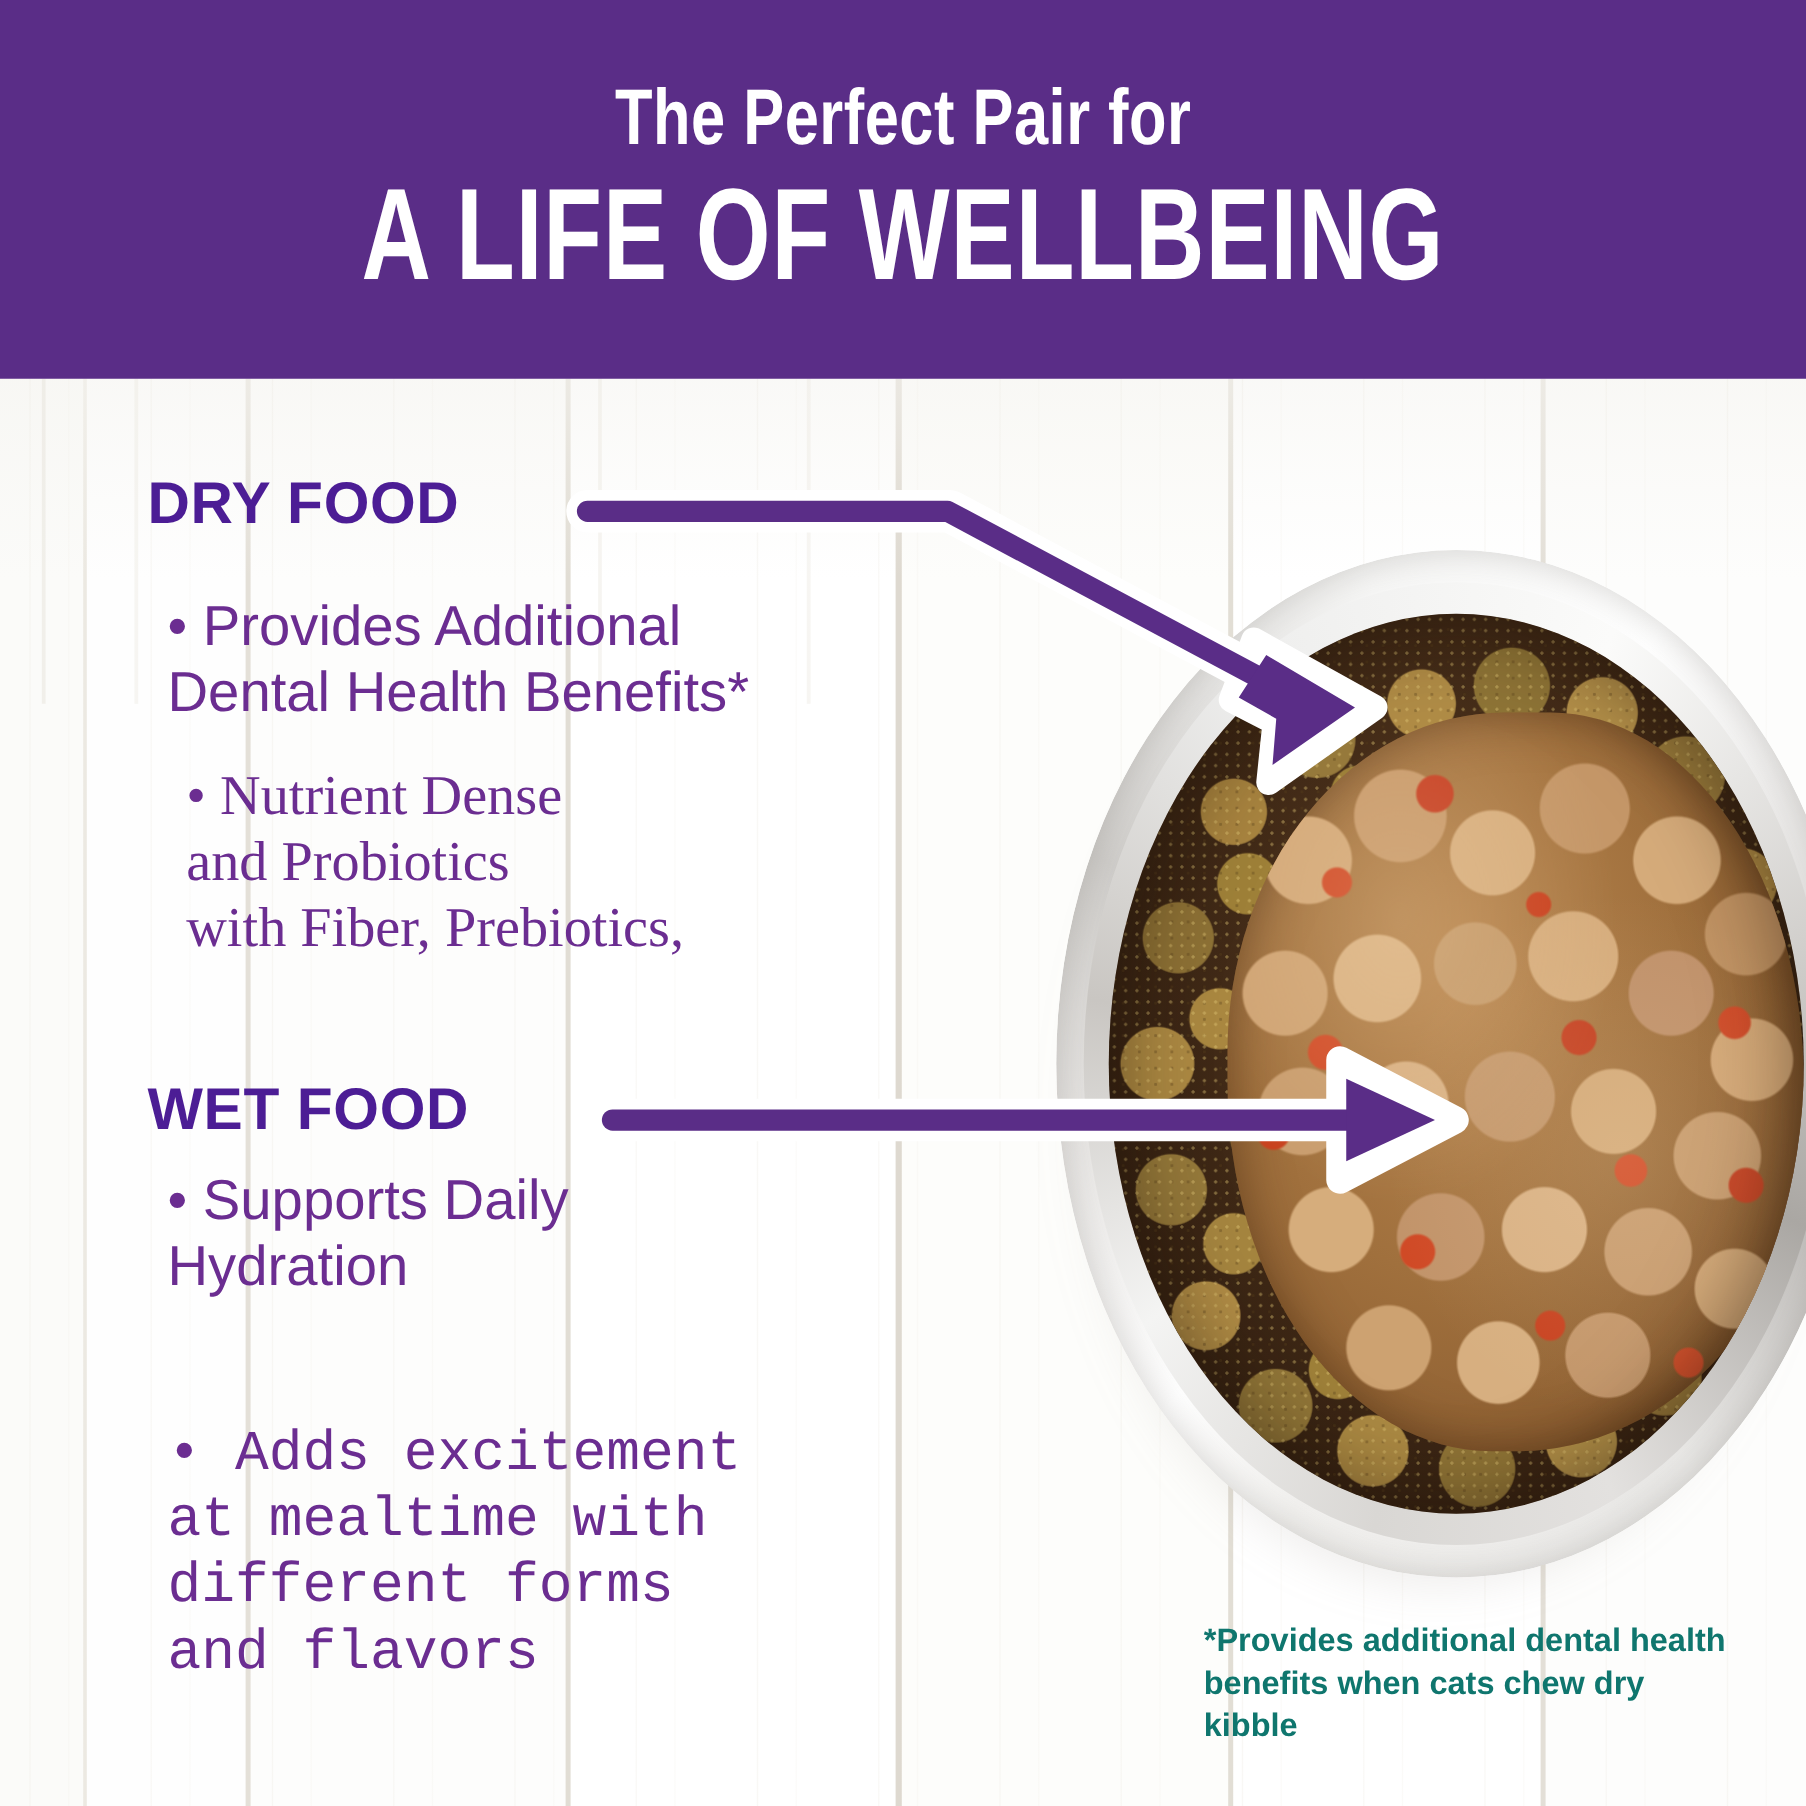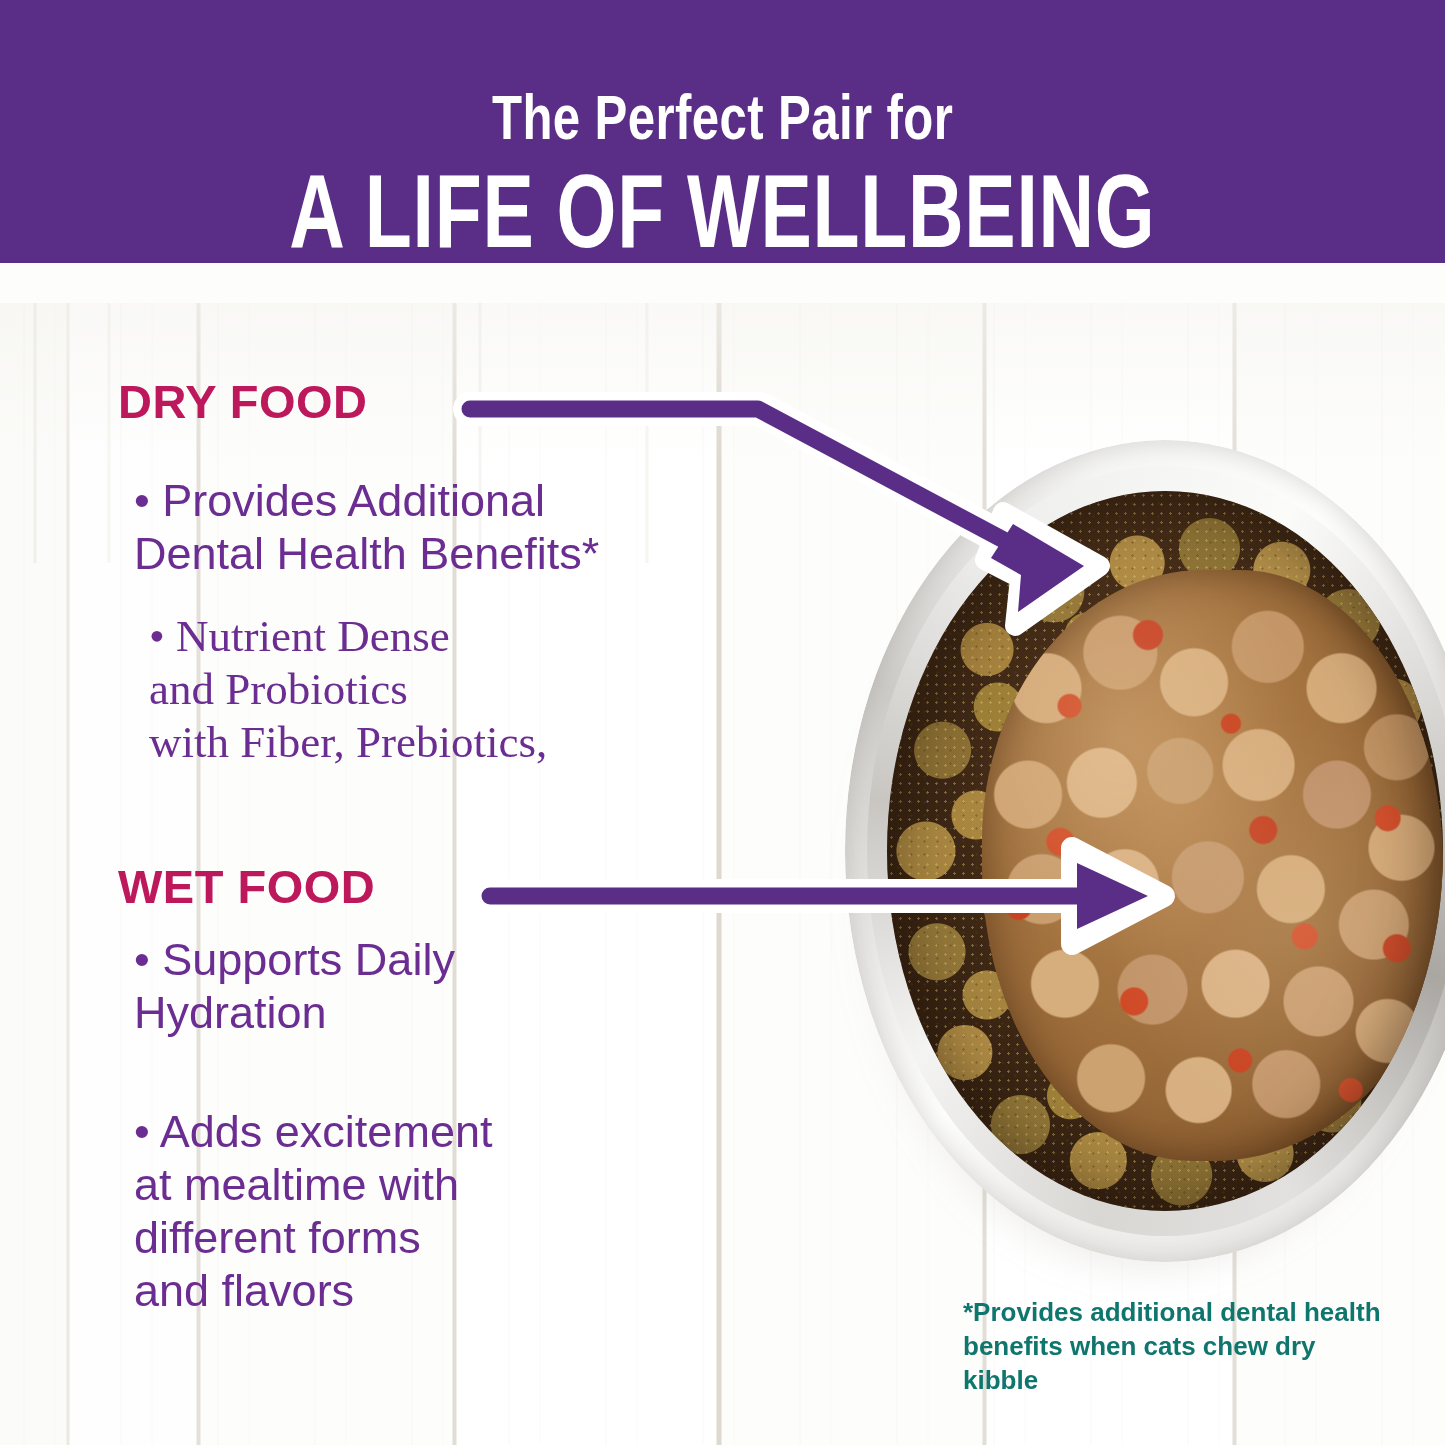--- a/index.html
+++ b/index.html
@@ -63,26 +63,26 @@
       linear-gradient(to right, rgba(0,0,0,0) 0 33px, rgba(226,222,212,.9) 34px 36px, rgba(0,0,0,0) 37px 100%),
       linear-gradient(to right, rgba(0,0,0,0) 0 107px, rgba(232,229,220,.8) 108px 110px, rgba(0,0,0,0) 111px 100%),
       linear-gradient(to right, rgba(0,0,0,0) 0 478px, rgba(230,226,216,.8) 479px 481px, rgba(0,0,0,0) 482px 100%),
       linear-gradient(to right, rgba(0,0,0,0) 0 645px, rgba(232,228,219,.8) 646px 648px, rgba(0,0,0,0) 649px 100%);
   }
 
   
   .header {
     position: absolute;
     left: 0; top: 0;
-    width: 1445px; height: 263px;
+    width: 1445px; height: 303px;
     background: #5a2d87;
     display: flex;
     flex-direction: column;
     align-items: center;
-    justify-content: flex-end;
+    justify-content: center;
   }
   .header-line1 {
     color: #ffffff;
     font-size: 63px;
     line-height: 1.0;
     font-weight: 700;
     letter-spacing: 0.5px;
     transform: scaleX(0.78);
     white-space: nowrap;
     margin-bottom: 10px;
@@ -259,40 +259,40 @@
     pointer-events: none;
   }
 
   
   .copy {
     position: absolute;
     left: 118px; top: 378px;
     width: 660px;
   }
   .section-head {
-    color: #be185d;
+    color: #4c1d95;
     font-weight: 700;
     font-size: 47px;
     letter-spacing: 0.5px;
     line-height: 1.0;
     margin: 0;
   }
   .bullet {
     color: #6b2d91;
     font-size: 45px;
     line-height: 1.18;
     font-weight: 500;
     margin: 12px;
     padding: 0;
   }
   .blk-dry-b1 { position: absolute; left: 4px;  top: 84px;  width: 660px; }
   .blk-dry-b2 { position: absolute; left: 19px;  top: 220px; width: 660px; font-family: Liberation Serif, serif; }
   .blk-wet-head { position: absolute; left: 0;  top: 485px; }
   .blk-wet-b1 { position: absolute; left: 4px;  top: 543px; width: 660px; }
-  .blk-wet-b2 { position: absolute; left: 4px;  top: 715px; width: 660px; }
+  .blk-wet-b2 { position: absolute; left: 4px;  top: 747px; width: 660px; font-family: Liberation Mono, monospace; }
 
   
   .footnote {
     position: absolute;
     left: 963px; top: 1296px;
     width: 420px;
     color: #0f766e;
     font-size: 26px;
     line-height: 1.30;
     font-weight: 600;

